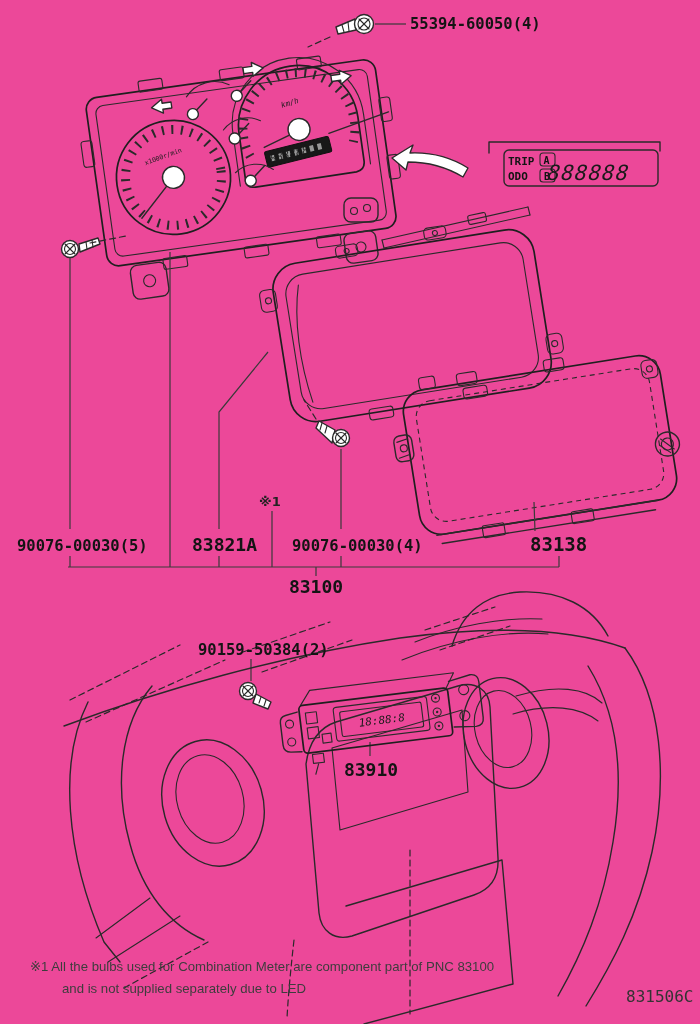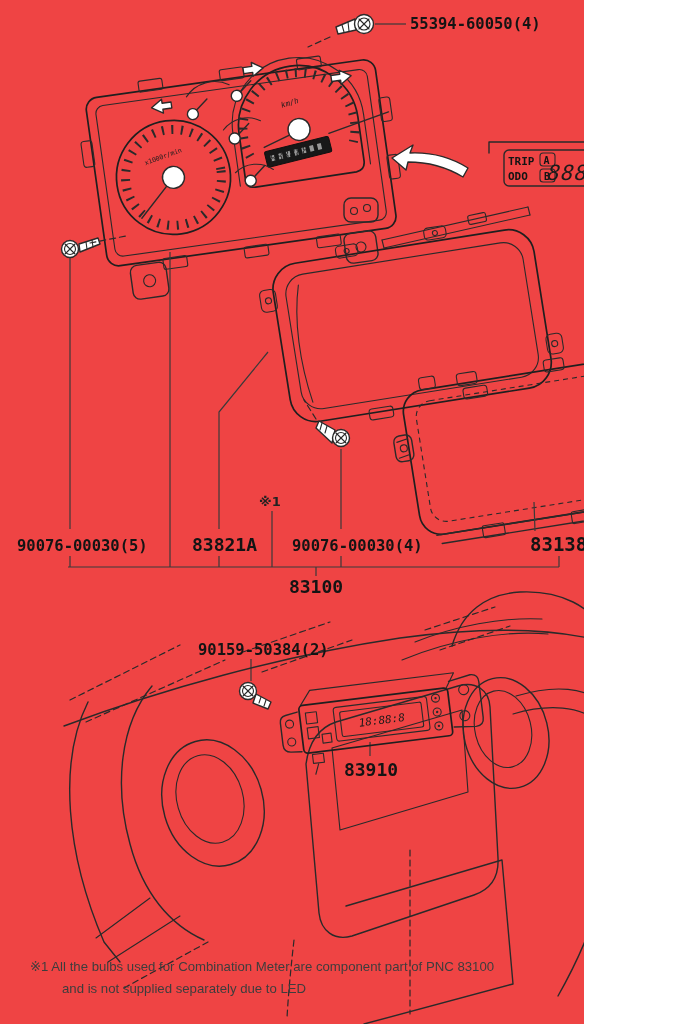--- a/index.html
+++ b/index.html
@@ -1,16 +1,16 @@
 <!DOCTYPE html>
 <html><head>
 <meta charset="utf-8">
 <style>
   html,body{margin:0;padding:0;background:#ffffff;}
-  .page{position:relative;width:584px;height:1024px;background:#ef4444;overflow:hidden;}
+  .page{position:relative;width:700px;height:1024px;background:#ec4899;overflow:hidden;}
   svg{display:block;}
   
   .ln   {fill:none;stroke:#2a2a2a;stroke-width:1.4;stroke-linecap:round;stroke-linejoin:round;}
   .ln2  {fill:none;stroke:#2a2a2a;stroke-width:1.1;stroke-linecap:round;stroke-linejoin:round;}
   .lnb  {fill:none;stroke:#1f1f1f;stroke-width:1.7;stroke-linejoin:round;}
   .dash {fill:none;stroke:#2a2a2a;stroke-width:1.2;stroke-dasharray:6 4;stroke-linecap:round;}
   .dashf{fill:none;stroke:#2a2a2a;stroke-width:1.1;stroke-dasharray:5 4;}
   .lead {fill:none;stroke:#3a3a3a;stroke-width:1.2;}
   .whitefill{fill:#ffffff;stroke:#2a2a2a;stroke-width:1.4;stroke-linejoin:round;}
   .ticksL{fill:none;stroke:#2a2a2a;stroke-width:9;stroke-dasharray:2 7.6;}

